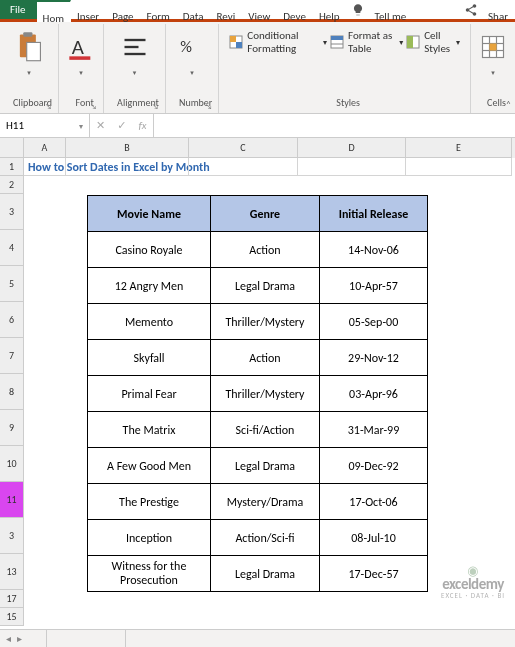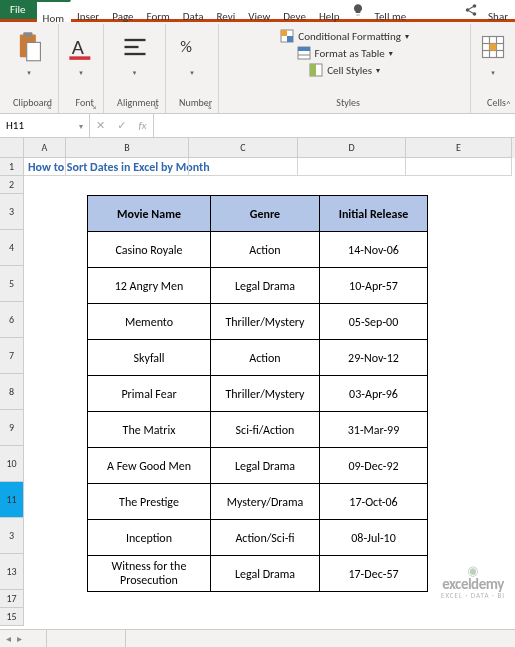--- a/index.html
+++ b/index.html
@@ -14,38 +14,38 @@
 
 .ribbon { background: #f3f2f1; min-height: 92px; display: flex; border-bottom: 1px solid #ccc; padding: 2px 0 0; position: relative; }
 .ribbon-group { border-right: 1px solid #d4d4d4; padding: 3px 6px 2px; display: flex; flex-direction: column; align-items: center; justify-content: space-between; }
 .ribbon-group .icon-large { width: 32px; height: 32px; display: flex; align-items: center; justify-content: center; margin: 4px 0; }
 .ribbon-group .label { font-size: 10px; color: #555; text-align: center; margin-top: auto; padding-bottom: 2px; margin-left: 7px; }
 .ribbon-group .a-wrap { display: flex; flex-direction: column; align-items: center; }
 .dropdown-arrow { font-size: 7px; color: #666; margin-top: 1px; }
 .dialog-launcher { font-size: 8px; color: #888; align-self: flex-end; margin: -10px 0 0; }
 
 .styles-group { flex: 1; }
-.styles-list { display: flex; flex-direction: column; gap: 3px; padding: 2px 4px; align-items: center; font-size: 11px; color: #333; }
+.styles-list { display: flex; flex-direction: row; gap: 3px; padding: 2px 4px; align-items: flex-end; font-size: 11px; color: #333; }
 .styles-list .item { display: flex; align-items: center; gap: 4px; cursor: pointer; }
 .styles-list .item .mini-icon { width: 14px; height: 14px; display: inline-flex; align-items: center; justify-content: center; }
 
 .collapse-ribbon { position: absolute; right: 4px; bottom: 2px; font-size: 10px; color: #666; cursor: pointer; }
 
 .formula-bar { height: 24px; display: flex; align-items: stretch; border-bottom: 1px solid #ccc; font-size: 11px; }
 .name-box { width: 90px; border-right: 1px solid #ccc; padding: 3px 6px; display: flex; align-items: center; justify-content: space-between; }
 .name-box .dd { font-size: 8px; color: #888; }
 .fb-icons { display: flex; align-items: center; border-right: 1px solid #ccc; }
 .fb-icons span { padding: 0 6px; color: #aaa; cursor: pointer; }
 .fb-input { flex: 1; padding: 3px 6px; }
 
 .grid-container { display: flex; height: calc(647px - 22px - 92px - 24px - 18px); overflow: hidden; position: relative; }
 .row-headers { width: 24px; background: #e6e6e6; }
 .row-headers .rh { height: 20px; border-bottom: 1px solid #ccc; border-right: 1px solid #ccc; font-size: 10px; color: #333; display: flex; align-items: center; justify-content: center; background: #eee; }
 .row-headers .rh.data { height: 36px; }
-.row-headers .rh.selected { background: #0ea5e9; text-align: center; }
+.row-headers .rh.selected { background: #d946ef; text-align: center; }
 .col-headers { display: flex; height: 20px; background: #eee; }
 .col-headers .ch { border-right: 1px solid #ccc; border-bottom: 1px solid #ccc; font-size: 10px; color: #333; display: flex; align-items: center; justify-content: center; }
 
 .cells { position: relative; background: #fff; }
 .row { display: flex; }
 .cell { border-right: 1px solid #d4d4d4; border-bottom: 1px solid #d4d4d4; font-size: 12px; display: flex; align-items: center; padding: 0 4px; overflow: visible; white-space: nowrap; }
 
 .title-row .cell.first { font-weight: bold; color: #3168b0; font-size: 12px; }
 
 .data-table-wrap { position: absolute; top: 37px; left: 63px; }

